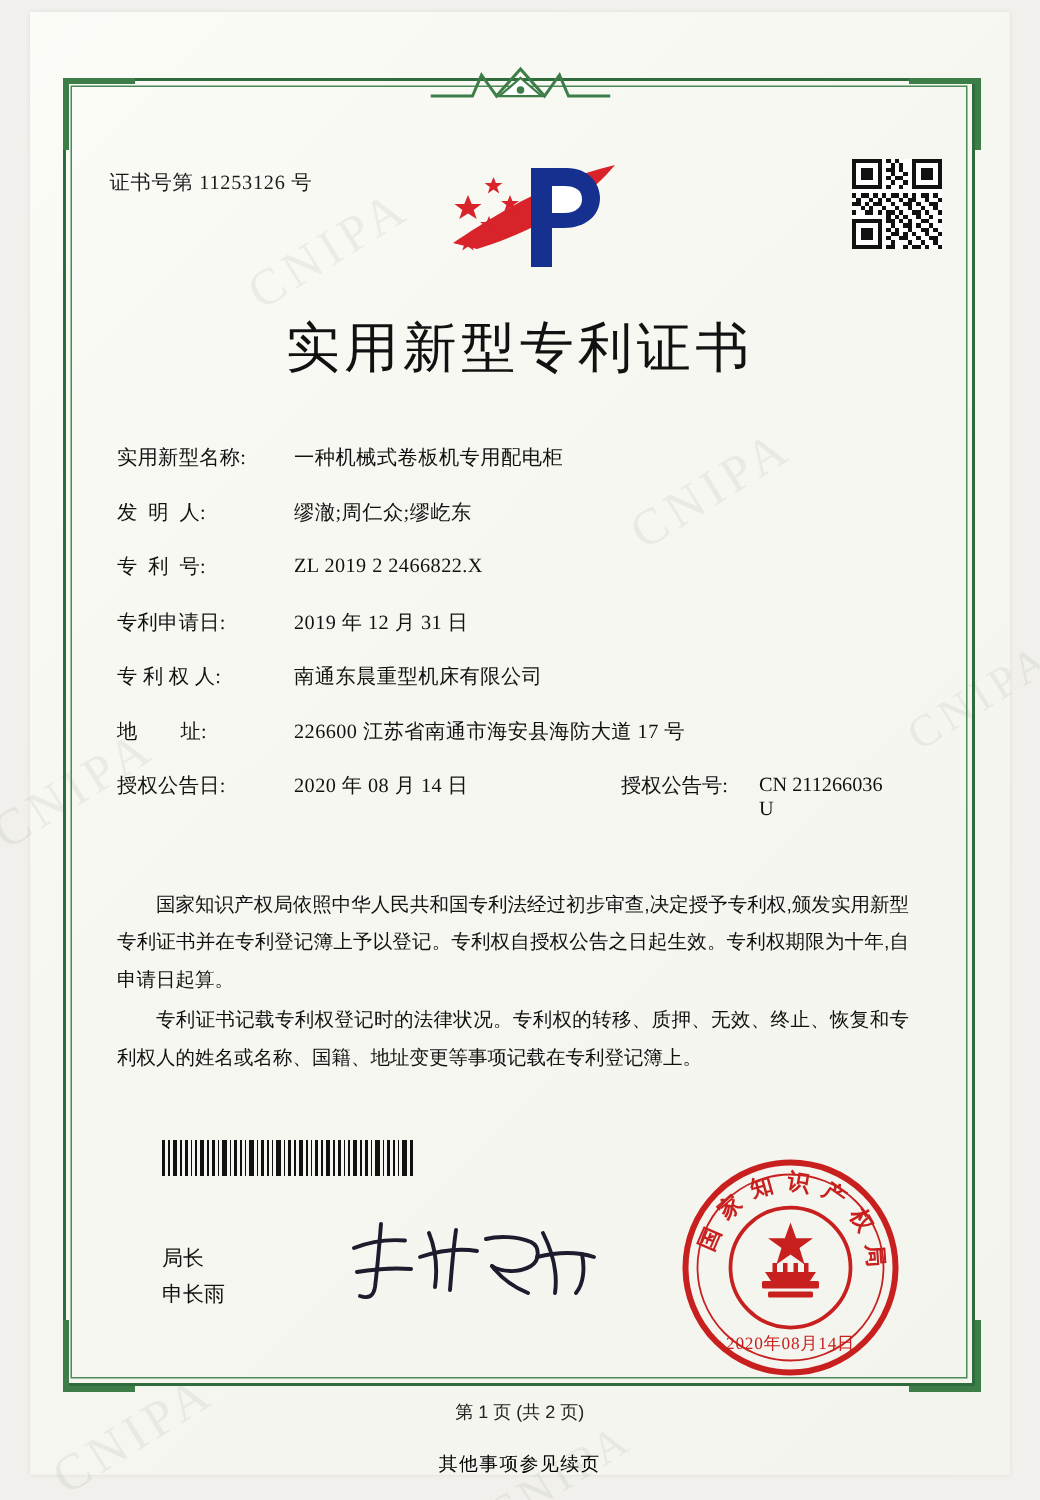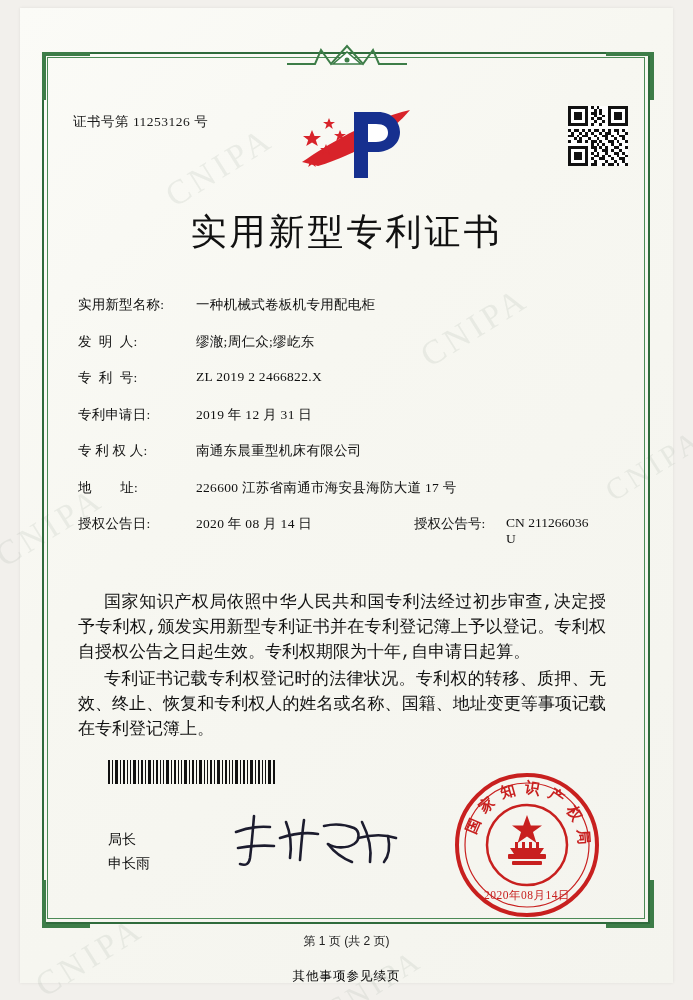--- a/index.html
+++ b/index.html
@@ -151,25 +151,25 @@
     white-space: pre;
   }
   .field-value2 { flex: 1; }
 
   
   #paragraphs {
     position: absolute;
     left: 58px;
     top: 582px;
     width: 528px;
-    font-size: 17px;
+    font-size: 13px;
     line-height: 25px;
     color: #111;
     text-align: justify;
-    font-family: Liberation Mono, monospace;
+    font-family: Liberation Sans, sans-serif;
   }
   #paragraphs p { margin: 0 0 2px 0; text-indent: 26px; }
 
   
   #barcode {
     position: absolute;
     left: 88px;
     top: 752px;
     width: 168px;
     height: 24px;

